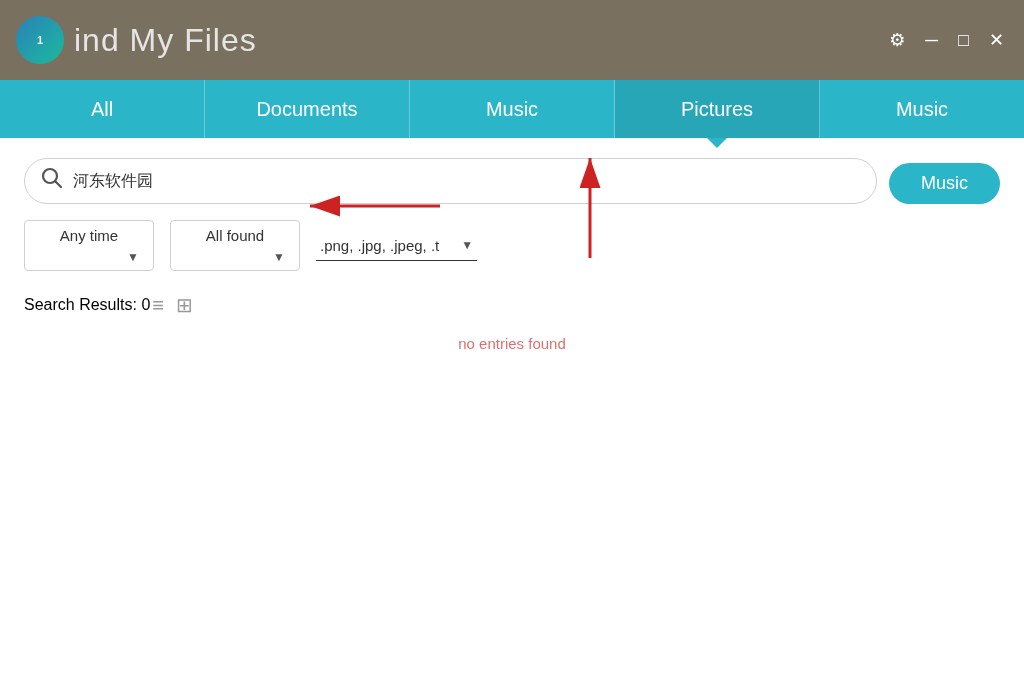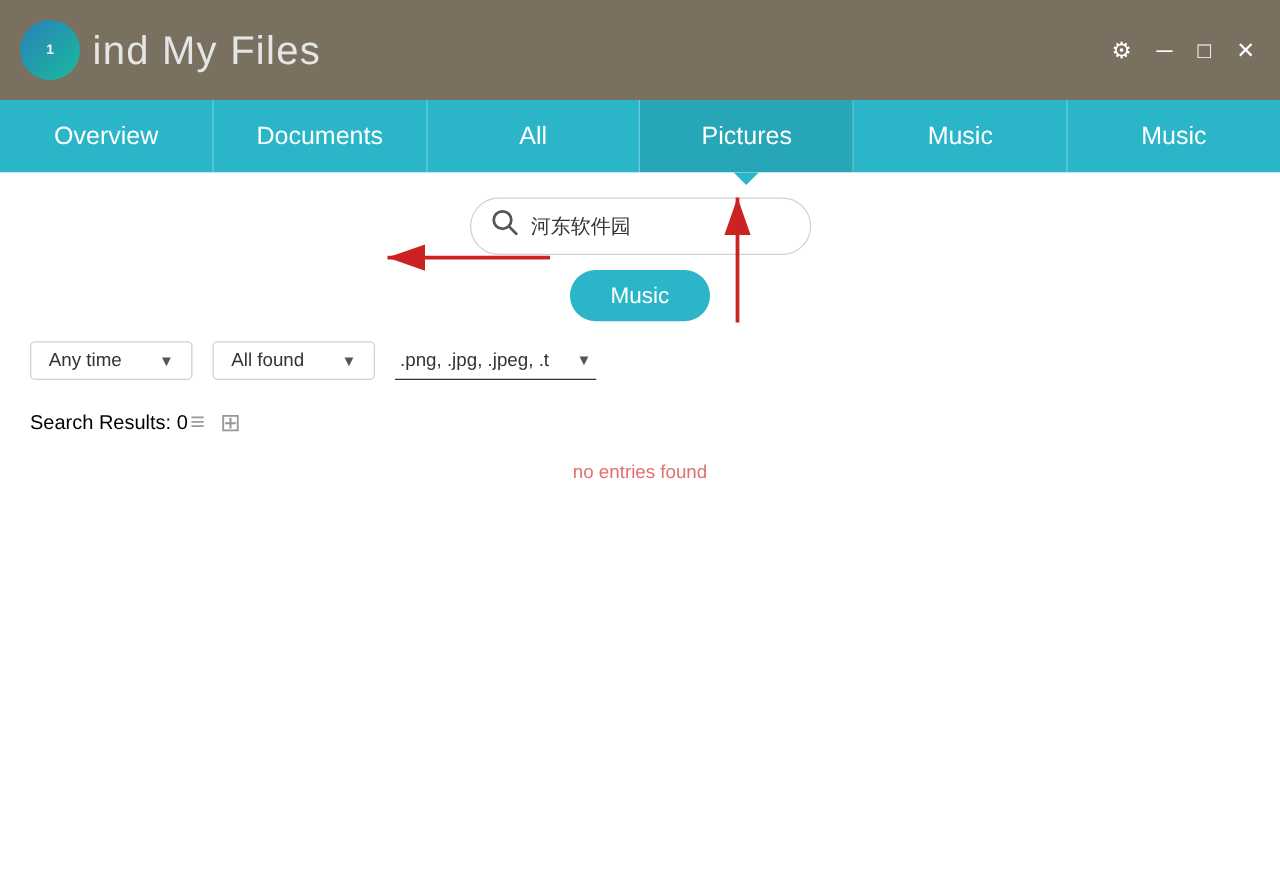--- a/index.html
+++ b/index.html
@@ -101,24 +101,23 @@
     .main-content {
       background: white;
       padding: 20px 24px;
       height: calc(700px - 80px - 58px);
       position: relative;
     }
 
     
     .search-row {
       display: flex;
-      align-items: center;
+      align-items: flex-end;
       gap: 12px;
       margin-bottom: 16px;
-      flex-direction: column;
     }
     .search-box {
       flex: 1;
       display: flex;
       align-items: center;
       border: 1.5px solid #d0d0d0;
       border-radius: 24px;
       padding: 8px 16px;
       background: white;
     }
@@ -158,20 +157,21 @@
       align-items: center;
       gap: 6px;
       border: 1.5px solid #d0d0d0;
       border-radius: 4px;
       padding: 6px 14px;
       font-size: 15px;
       color: #333;
       background: white;
       cursor: pointer;
       min-width: 130px;
+      flex-direction: column;
     }
     .filter-select .chevron {
       color: #555;
       font-size: 12px;
       margin-left: auto;
     }
     .filter-ext {
       display: flex;
       align-items: center;
       gap: 18px;
@@ -238,33 +238,30 @@
   <div class="title-controls">
     <button class="title-control-btn">⚙</button>
     <button class="title-control-btn">─</button>
     <button class="title-control-btn">□</button>
     <button class="title-control-btn">✕</button>
   </div>
 </div>
 
 <div class="nav-bar">
   <div class="nav-tab">
-    <span>Overview</span>
+    <span>All</span>
   </div>
   <div class="nav-tab">
     <span>Documents</span>
   </div>
   <div class="nav-tab">
-    <span>All</span>
+    <span>Music</span>
   </div>
   <div class="nav-tab active">
     <span>Pictures</span>
-  </div>
-  <div class="nav-tab">
-    <span>Music</span>
   </div>
   <div class="nav-tab">
     <span>Music</span>
   </div>
 </div>
 
 <div class="main-content">
 
   <div class="search-row">
     <div class="search-box">

